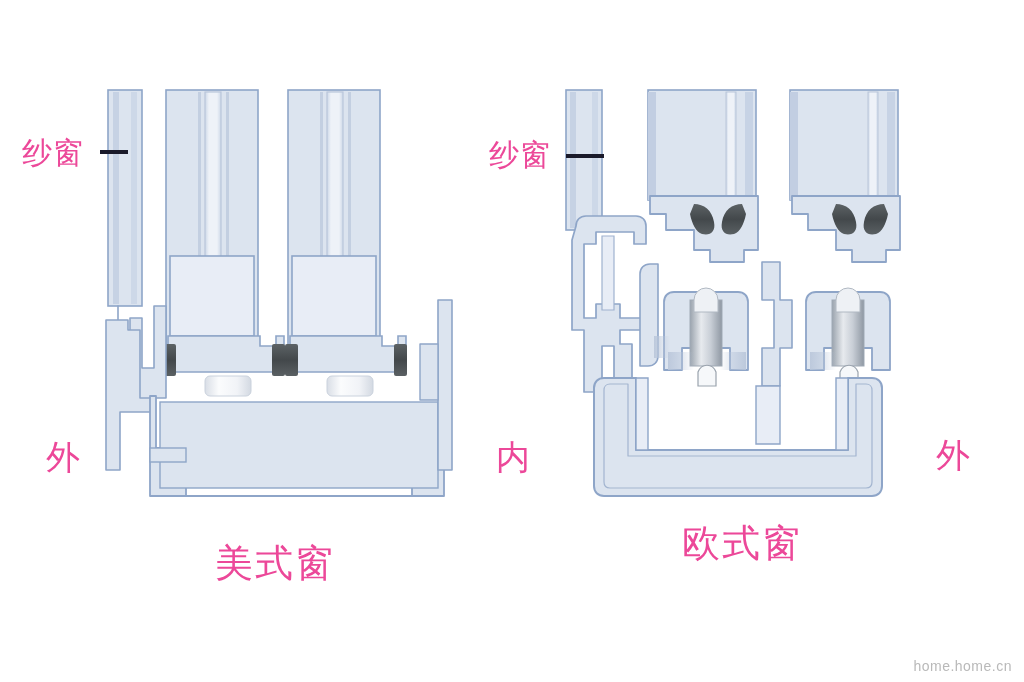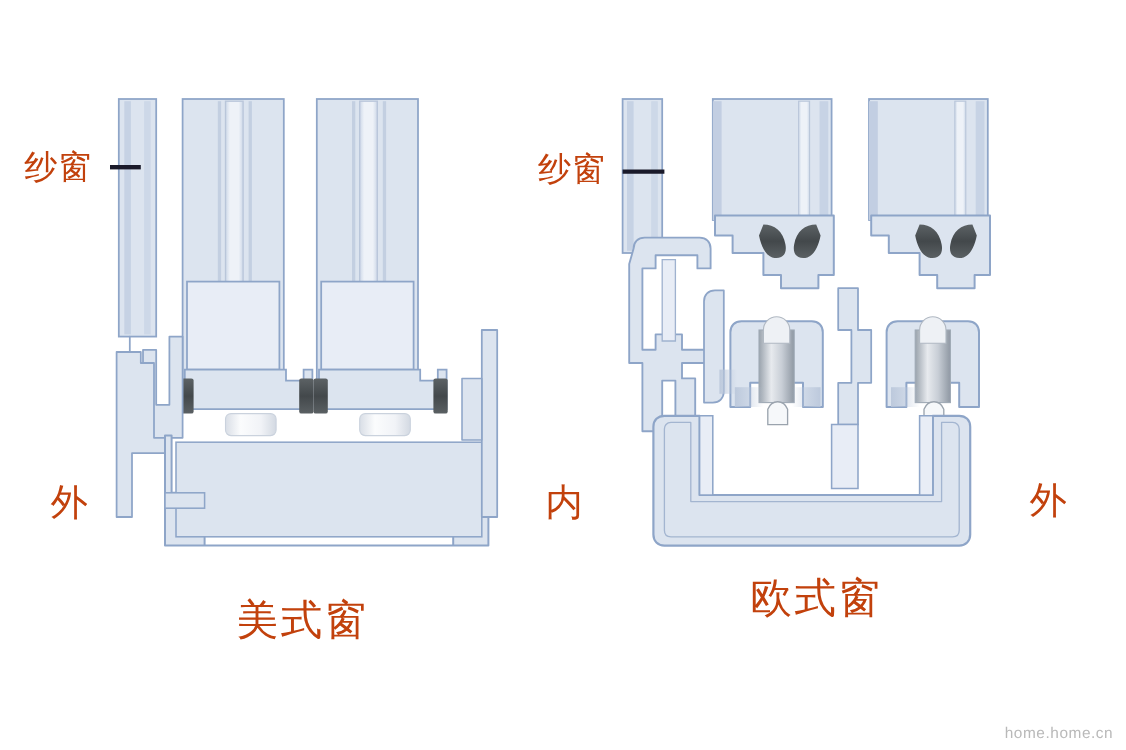--- a/index.html
+++ b/index.html
@@ -19,21 +19,21 @@
   }
   .diagram-svg {
     position: absolute;
     left: 0;
     top: 0;
     width: 1024px;
     height: 682px;
   }
   .label {
     position: absolute;
-    color: #c2410c;
+    color: #ec4899;
     font-family: "DejaVu Sans", "Liberation Sans", sans-serif;
     white-space: nowrap;
     line-height: 1;
   }
   .label-callout {
     font-size: 30px;
     letter-spacing: 1px;
   }
   .label-side {
     font-size: 34px;
@@ -42,21 +42,21 @@
   .label-caption {
     font-size: 38px;
     letter-spacing: 2px;
   }
   #callout-left  { left: 22px;  top: 138px; }
   #callout-right { left: 489px; top: 140px; }
   #side-outer-left  { left: 46px;  top: 440px; }
   #side-inner-right { left: 496px; top: 440px; }
   #side-outer-right { left: 936px; top: 438px; }
   #caption-left  { left: 215px; top: 544px; }
-  #caption-right { left: 682px; top: 524px; }
+  #caption-right { left: 682px; top: 524px; font-family: Liberation Serif, serif; }
   .watermark {
     position: absolute;
     right: 12px;
     bottom: 8px;
     font-size: 14px;
     color: #b9b9b9;
     font-family: "Liberation Sans", sans-serif;
     letter-spacing: 0.5px;
   }
 </style>

